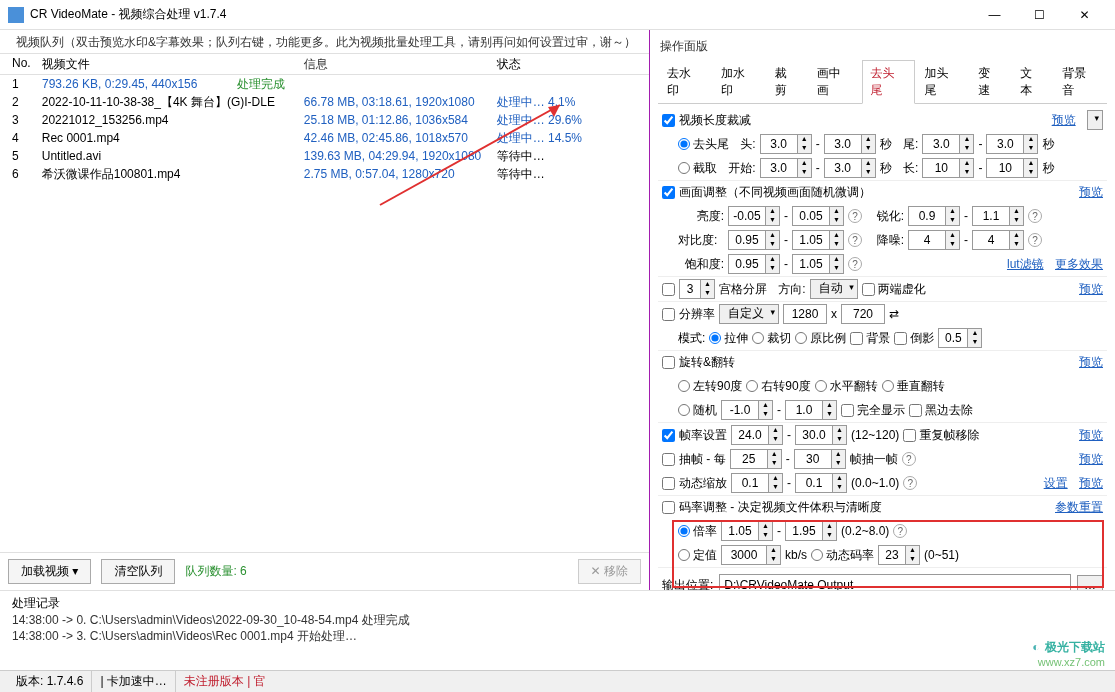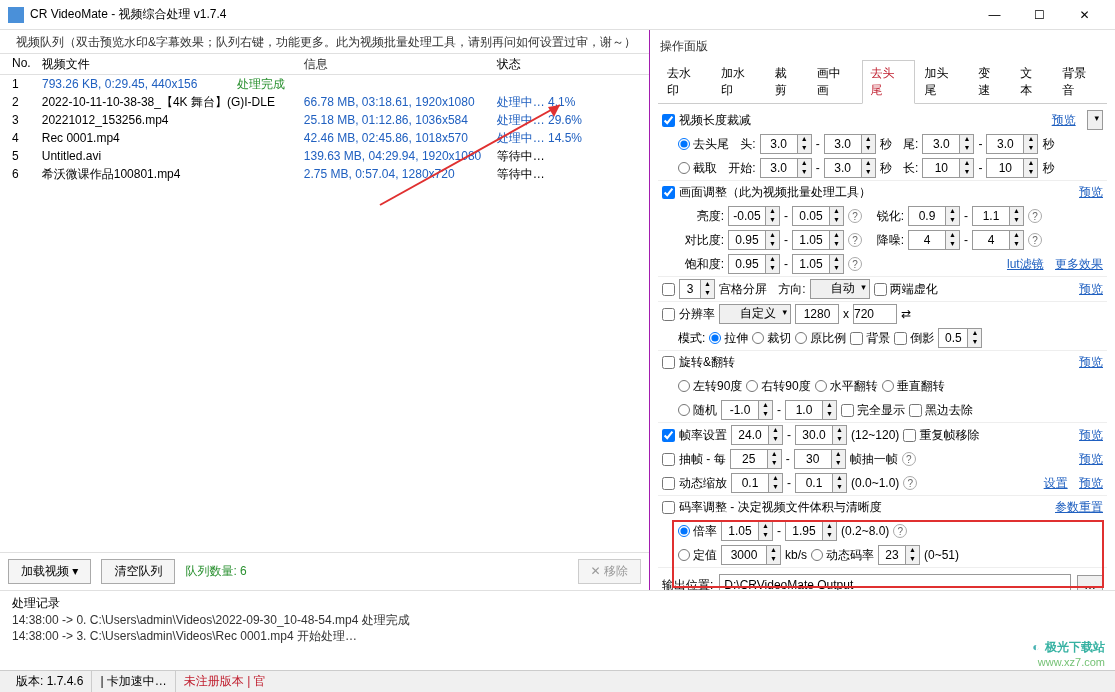--- a/index.html
+++ b/index.html
@@ -34,21 +34,21 @@
 .tab.active{border:1px solid #ccc;border-bottom:1px solid #fff;background:#fff;color:#c02030}
 .panel{flex:1;overflow:hidden;padding-top:4px}
 .row{display:flex;align-items:center;gap:4px;padding:2px 4px;min-height:24px}
 .chk{width:13px;height:13px}
 .link{color:#2060c0;text-decoration:underline;cursor:default}
 .q{width:14px;height:14px;border:1px solid #aaa;border-radius:50%;display:inline-flex;align-items:center;justify-content:center;font-size:10px;color:#666}
 .spin{display:inline-flex;border:1px solid #999;height:20px}
 .spin input{border:0;width:36px;text-align:center;font-size:12px;padding:0 2px}
 .spin .arrs{display:flex;flex-direction:column;width:14px;border-left:1px solid #999}
 .spin .arrs span{flex:1;font-size:7px;text-align:center;line-height:8px;cursor:default;background:#f0f0f0}
-.sel{border:1px solid #999;height:20px;background:#f0f0f0;padding:0 14px 0 20px;position:relative}
+.sel{border:1px solid #999;height:20px;background:#f0f0f0;padding:0 14px 0 8px;position:relative}
 .sel::after{content:"▾";position:absolute;right:3px;top:2px;font-size:9px}
 .radio{width:12px;height:12px}
 .sub{padding-left:20px}
 .log-area{border-top:1px solid #e0e0e0;padding:4px 12px;height:70px}
 .log-line{font-size:12px;color:#333;line-height:16px}
 .statusbar{position:absolute;bottom:0;left:0;right:0;height:22px;border-top:1px solid #ccc;display:flex;align-items:center;padding:0 8px;background:#f0f0f0}
 .statusbar>div{padding:0 8px;border-right:1px solid #ccc;height:100%;display:flex;align-items:center}
 .red-box{border:2px solid #e03030;position:absolute;pointer-events:none}
 .arrow{position:absolute;pointer-events:none}
 .out-row{display:flex;align-items:center;gap:6px;padding:6px 4px}
@@ -198,21 +198,21 @@
           </span>-<span class="spin">
             <input value="10" style="">
             <span class="arrs">
               <span>▲</span>
               <span>▼</span>
             </span>
           </span><span>秒</span></div>
 
       <div class="row" style="border-top:1px solid #eee">
           <input type="checkbox" class="chk" checked="" style="">
-          <span>画面调整（此为视频批量处理工具）</span>
+          <span>画面调整（不同视频画面随机微调）</span>
           <span class="ml-auto link">预览</span>
         </div>
       <div class="row sub"><span style="width:46px;text-align:right">亮度:</span><span class="spin">
             <input value="-0.05" style="">
             <span class="arrs">
               <span>▲</span>
               <span>▼</span>
             </span>
           </span>-<span class="spin">
             <input value="0.05" style="">
@@ -226,21 +226,21 @@
               <span>▲</span>
               <span>▼</span>
             </span>
           </span>-<span class="spin">
             <input value="1.1" style="">
             <span class="arrs">
               <span>▲</span>
               <span>▼</span>
             </span>
           </span><span class="q">?</span></div>
-      <div class="row sub"><span style="width:46px;text-align:right">对比度:</span><span class="spin">
+      <div class="row sub"><span style="width:46px;text-align:left">对比度:</span><span class="spin">
             <input value="0.95" style="">
             <span class="arrs">
               <span>▲</span>
               <span>▼</span>
             </span>
           </span>-<span class="spin">
             <input value="1.05" style="">
             <span class="arrs">
               <span>▲</span>
               <span>▼</span>
@@ -282,21 +282,21 @@
             <input type="checkbox" class="chk" style="">
             <span>两端虚化</span>
           </label><span class="ml-auto link">预览</span></div>
 
       <div class="row" style="border-top:1px solid #eee">
           <input type="checkbox" class="chk" style="">
           <span>分辨率</span>
           <span class="sel">自定义</span>
           <input style="width: 44px; border: 1px solid rgb(153, 153, 153); height: 20px; text-align: center;" value="1280">
           <span>x</span>
-          <input style="width: 44px; border: 1px solid rgb(153, 153, 153); height: 20px; text-align: left;" value="720">
+          <input style="width: 44px; border: 1px solid rgb(153, 153, 153); height: 20px; text-align: center;" value="720">
           <span>⇄</span>
         </div>
       <div class="row sub">
           <span>模式:</span>
           <label>
             <input type="radio" class="radio" checked="" style="">
             <span>拉伸</span>
           </label>
           <label>
             <input type="radio" class="radio" style="">

